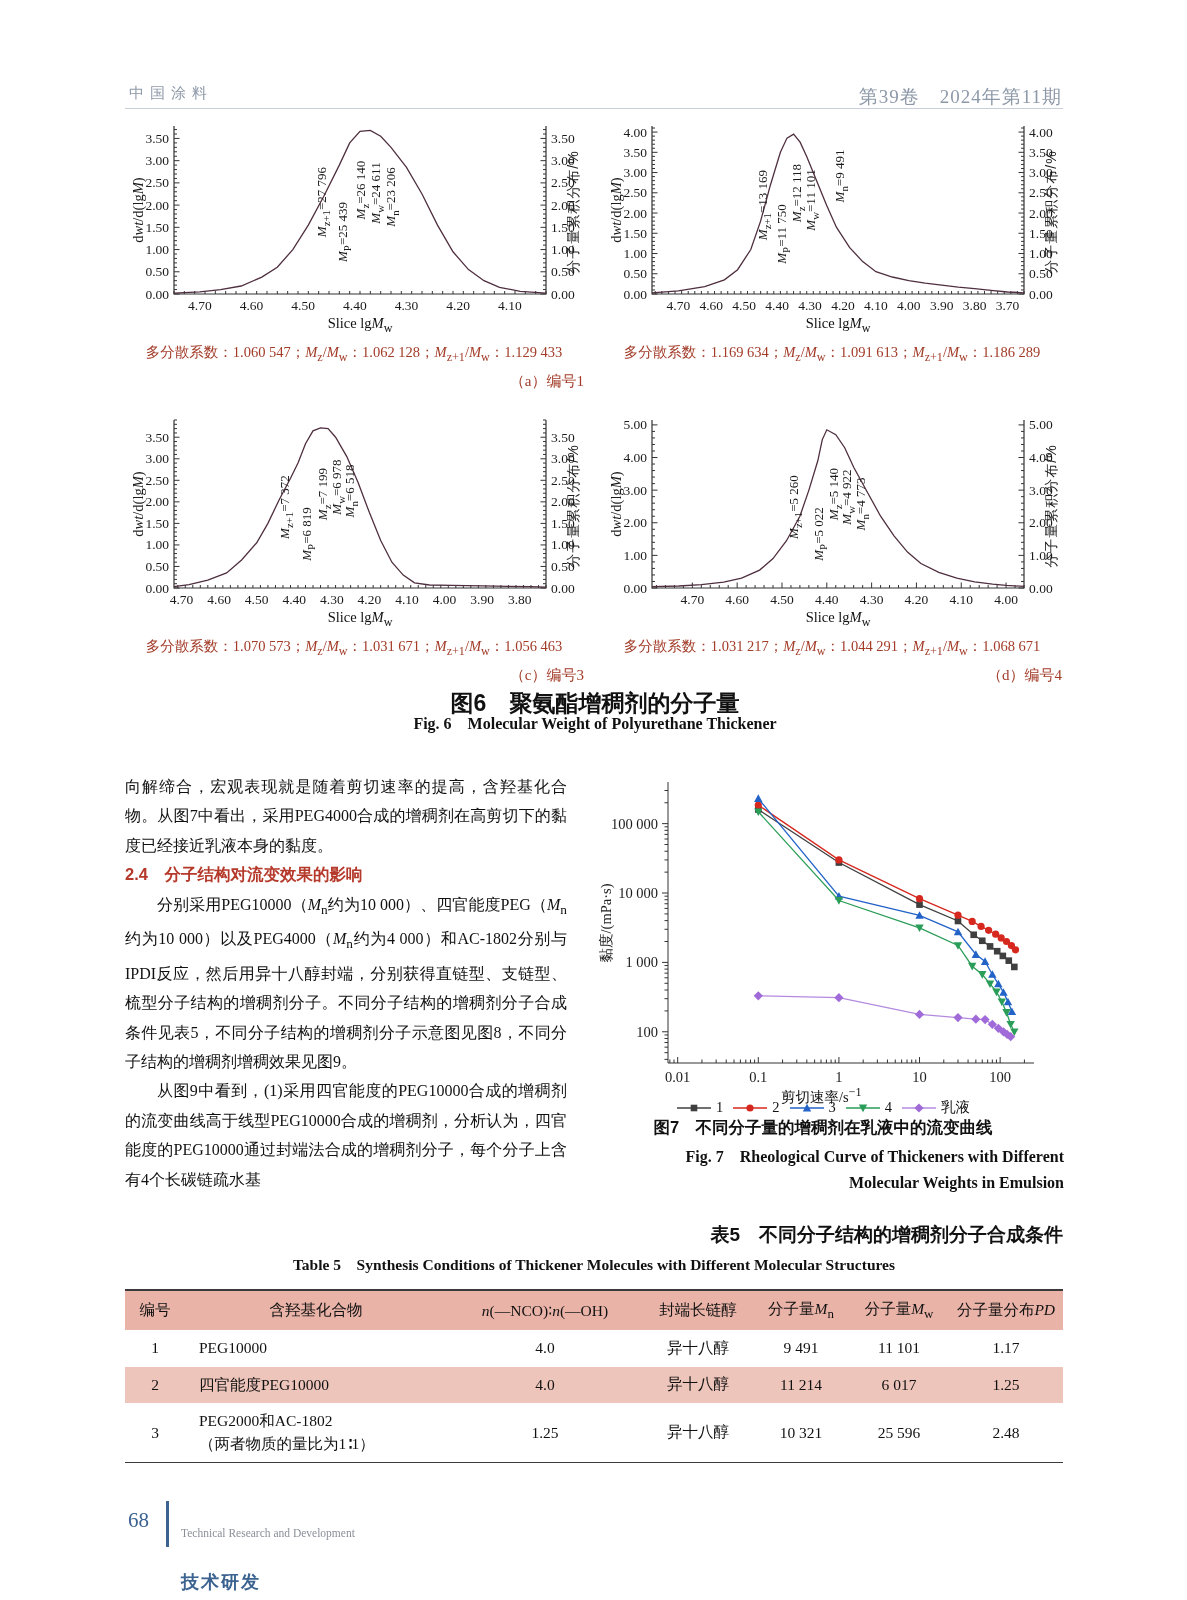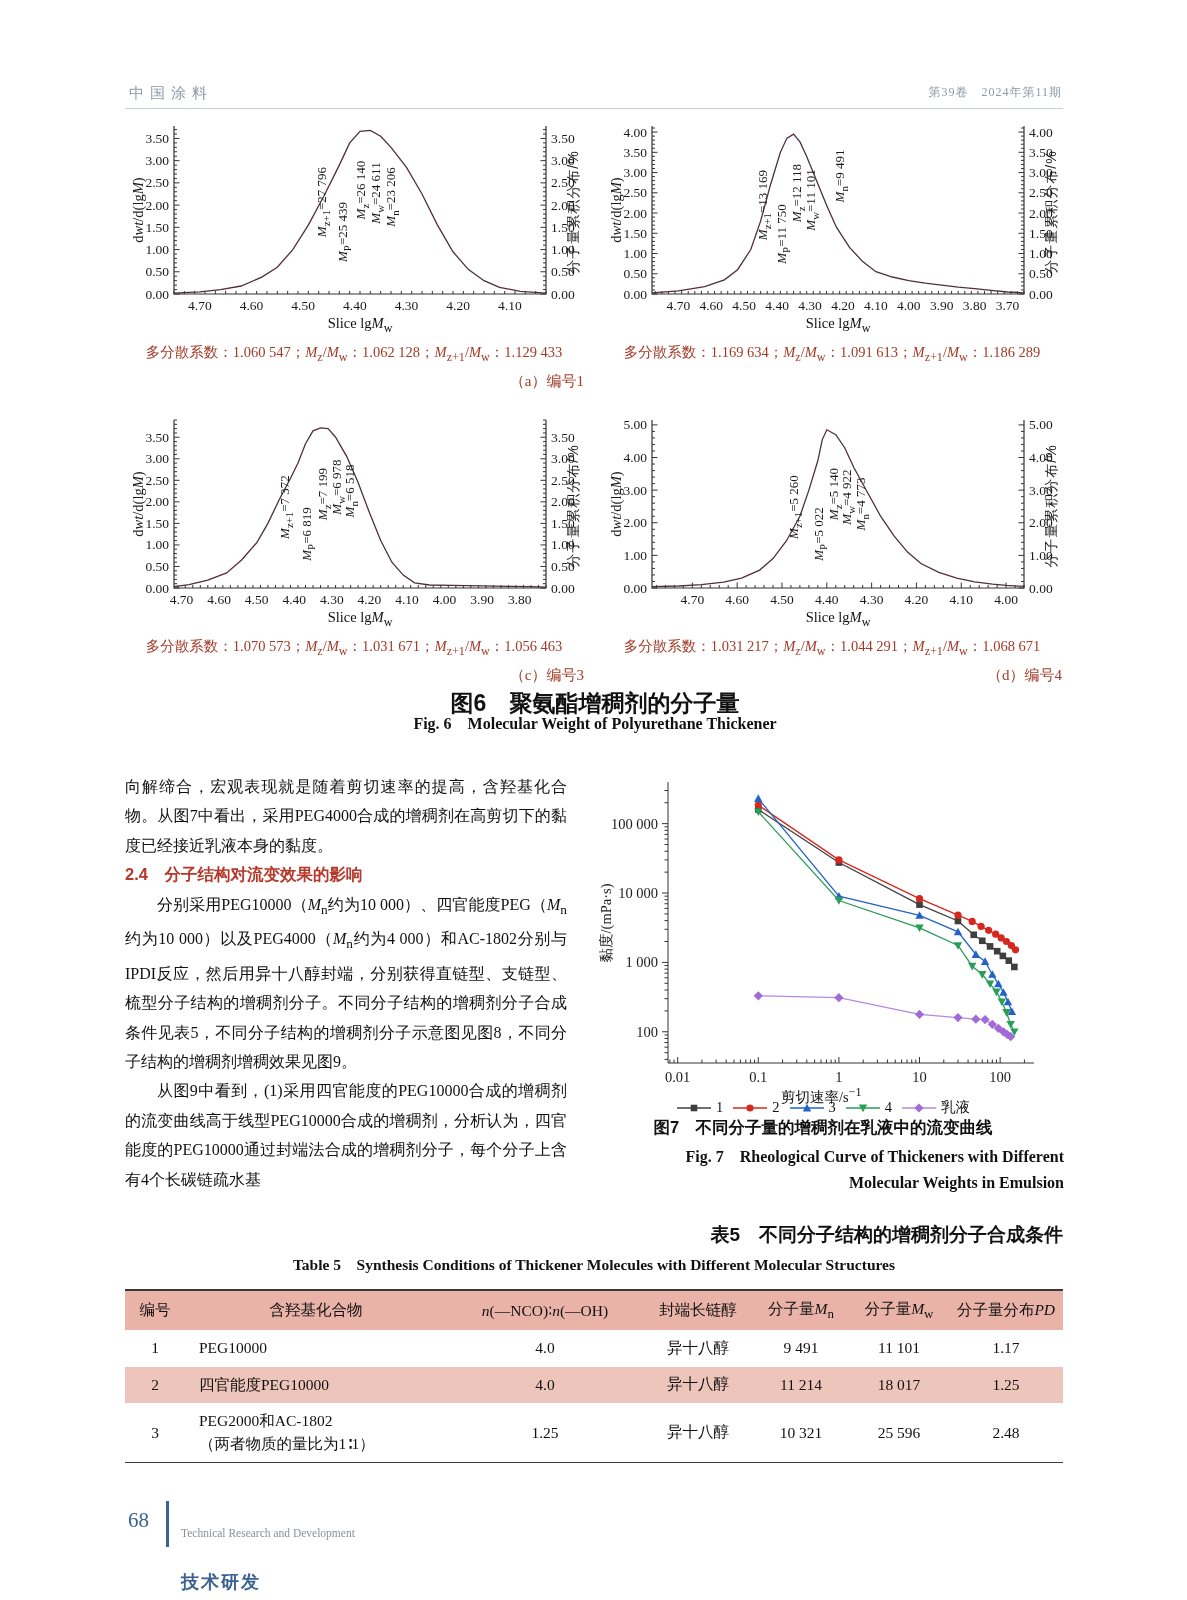--- a/index.html
+++ b/index.html
@@ -2,21 +2,21 @@
 <html style="--red: #b5392a; --metrics: #a23b28; --pink1: #e9b3a8; --pink2: #eec5bb; --blue: #3c6390;"><head>
 <meta charset="utf-8">
 <style>
   :root{ --red:#b5392a; --metrics:#a23b28; --pink1:#e9b3a8; --pink2:#eec5bb; --blue:#3c6390; }
   html,body{margin:0;padding:0;}
   body{width:1187px;height:1600px;background:#ffffff;position:relative;overflow:hidden;
        font-family:"Liberation Serif","DejaVu Serif",serif;color:#111;}
   .abs{position:absolute;}
   
   .header-left{left:129px;top:84px;font-size:15px;color:#8e99a8;letter-spacing:6px;}
-  .header-right{right:125px;top:84px;font-size:12px;color:#8e99a8;letter-spacing:1px;}
+  .header-right{right:125px;top:84px;font-size:19px;color:#8e99a8;letter-spacing:1px;}
   .header-rule{left:125px;width:938px;top:108px;border-top:1.5px solid #c9cfd8;height:0;}
   
   .fig6{left:124px;top:118px;width:940px;display:grid;grid-template-columns:460px 460px;column-gap:18px;row-gap:22px;}
   .gpc-panel{position:relative;height:272px;}
   .gpc-host{position:relative;height:222px;}
   .rot{position:absolute;white-space:nowrap;transform:translate(-50%,-50%) rotate(-90deg);}
   .gpc-ylab{font-size:14.5px;color:#1b1b1b;}
   .gpc-ylab-r{font-size:14px;color:#1b1b1b;letter-spacing:1px;font-family:"Liberation Sans",sans-serif;}
   .gpc-ann{position:absolute;white-space:nowrap;transform:translate(-50%,-50%) rotate(-90deg);
            font-size:13px;color:#1b1b1b;}
@@ -956,21 +956,21 @@
           <td>9 491</td>
           <td>11 101</td>
           <td>1.17</td>
         </tr>
         <tr class="hl">
           <td>2</td>
           <td class="cl">四官能度PEG10000</td>
           <td>4.0</td>
           <td>异十八醇</td>
           <td>11 214</td>
-          <td>18 017</td>
+          <td>6 017</td>
           <td>1.25</td>
         </tr>
         <tr>
           <td>3</td>
           <td class="cl">PEG2000和AC-1802<br>（两者物质的量比为1∶1）</td>
           <td>1.25</td>
           <td>异十八醇</td>
           <td>10 321</td>
           <td>25 596</td>
           <td>2.48</td>

